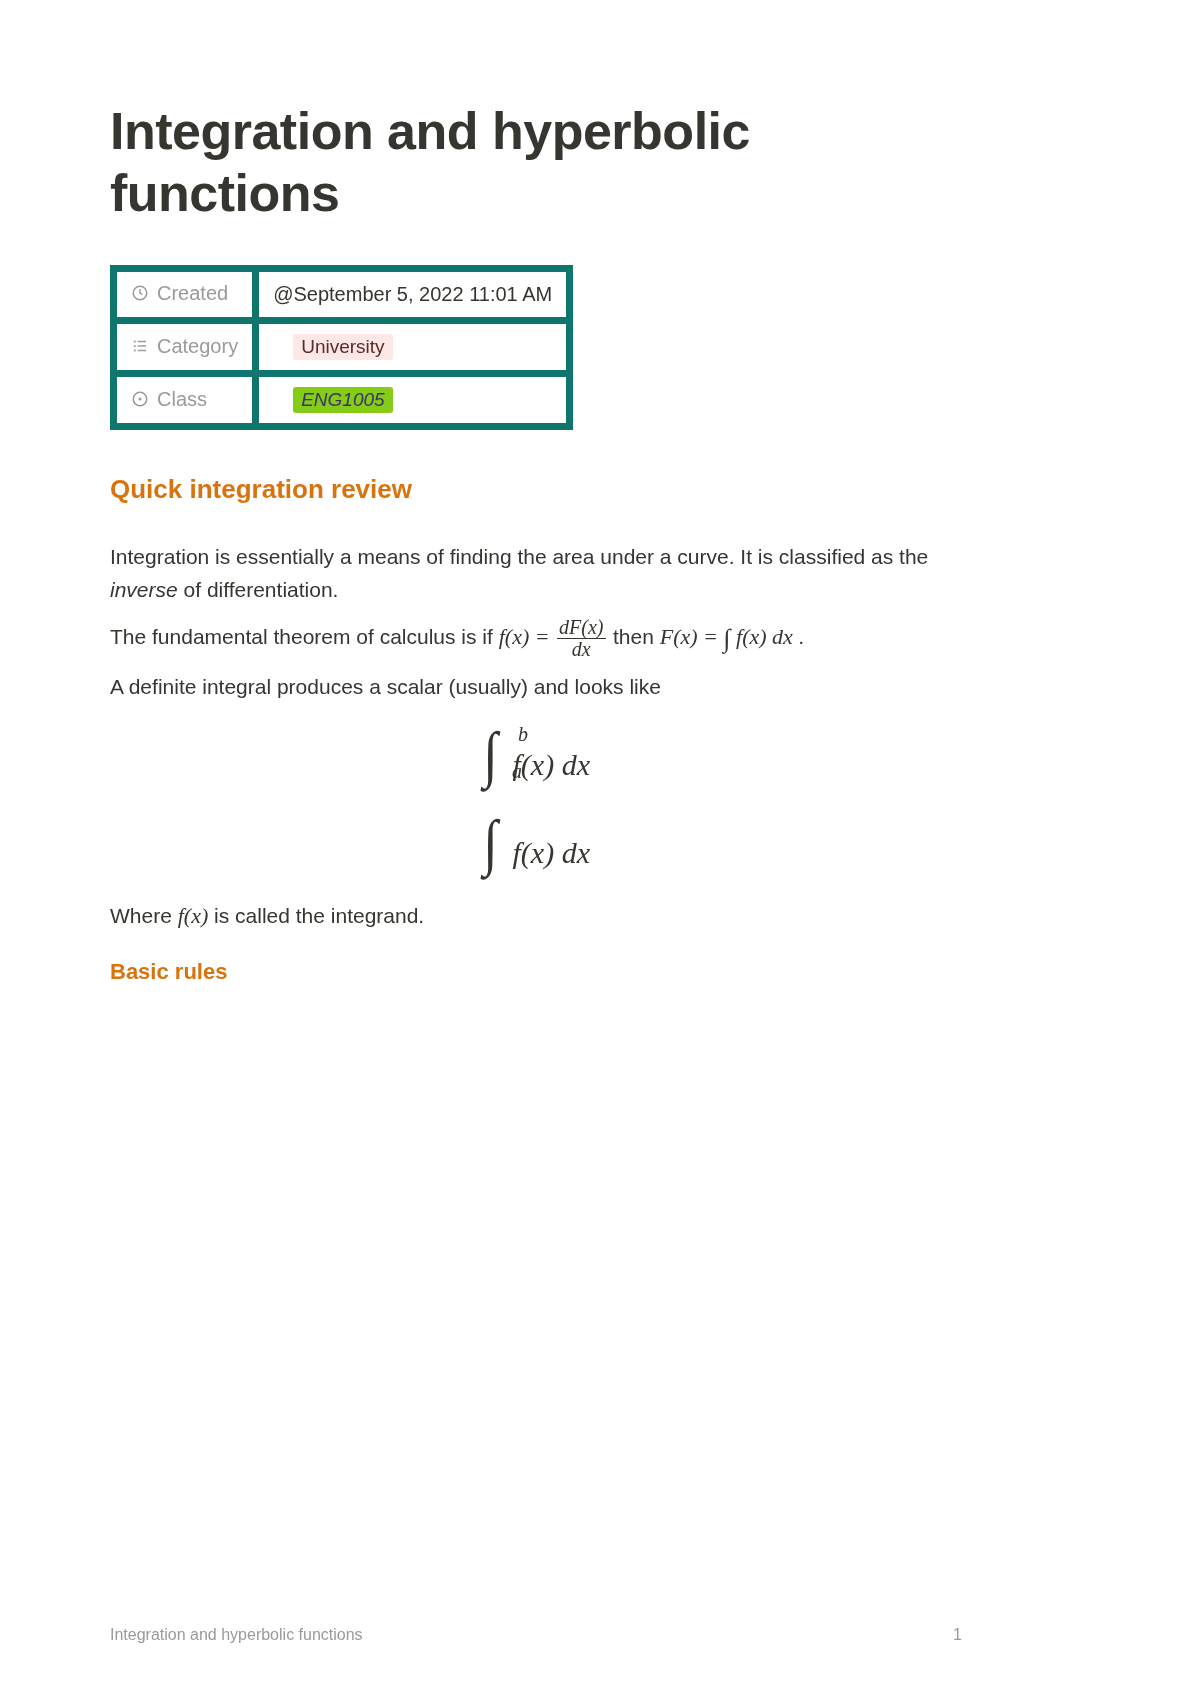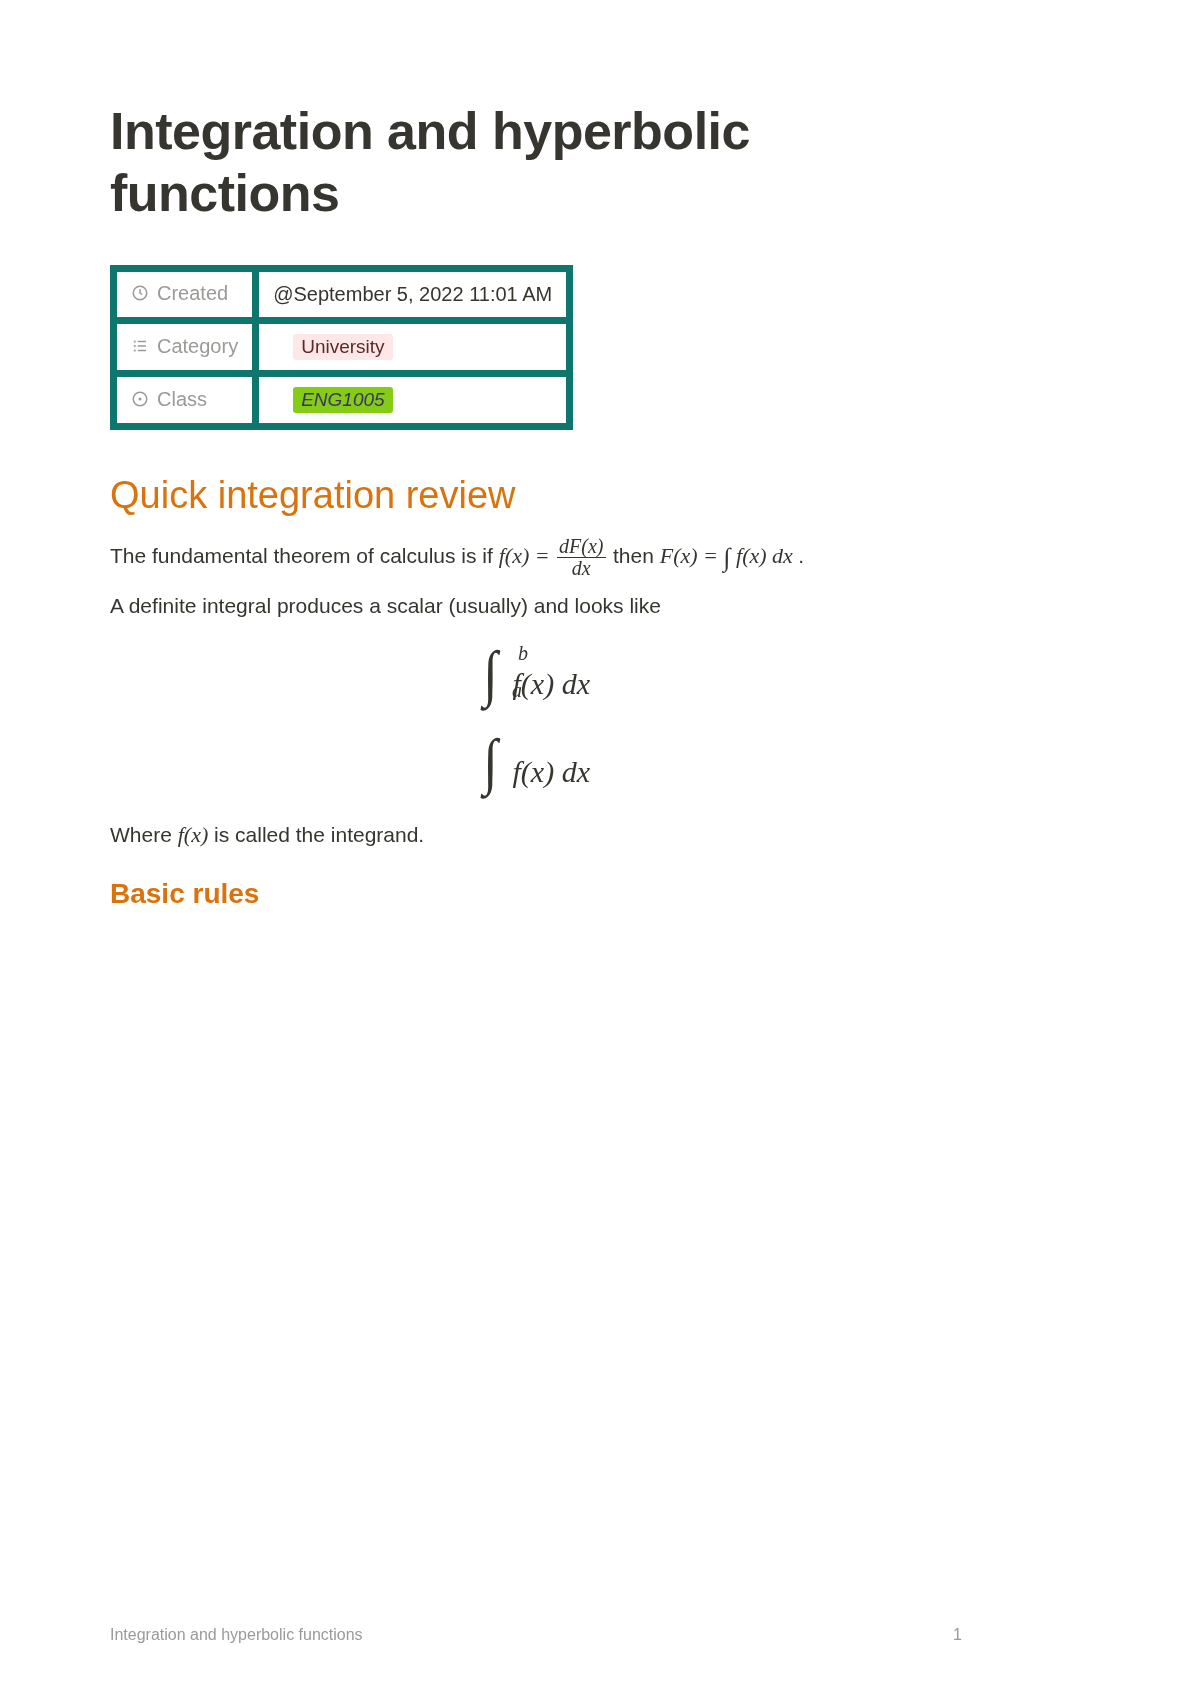--- a/index.html
+++ b/index.html
@@ -6,22 +6,22 @@
   html, body { width: 1200px; height: 1698px; background: #fff; font-family: -apple-system, BlinkMacSystemFont, "Segoe UI", Helvetica, Arial, sans-serif; color: #37352f; }
   .page { position: relative; width: 1072px; height: 1698px; padding: 100px 110px 0 110px; }
   h1.title { font-size: 52px; font-weight: 700; line-height: 1.2; margin-bottom: 40px; letter-spacing: -0.5px; }
   table.props { border-collapse: collapse; margin-bottom: 44px; }
   table.props td { border: 7px solid #0f766e; padding: 10px 14px; font-size: 20px; vertical-align: middle; }
   table.props td.key { color: #9b9a97; min-width: 130px; }
   table.props td.val { color: #37352f; min-width: 260px; }
   .icon-wrap { display: inline-flex; align-items: center; gap: 8px; }
   .prop-icon { width: 18px; height: 18px; flex: 0 0 18px; color: #9b9a97; }
   .tag { display: inline-block; padding: 2px 8px; border-radius: 3px; font-size: 19px; margin-left: 20px; }
-  h2.sec { font-size: 38px; font-weight: 400; margin: 10px 0 18px 0; }
-  h3.sub { font-size: 28px; font-weight: 700; margin: 26px 0 10px 0; }
+  h2.sec { font-size: 26px; font-weight: 700; margin: 10px 0 36px 0; }
+  h3.sub { font-size: 22px; font-weight: 700; margin: 26px 0 10px 0; }
   .orange { color: #d9730d; }
   p.body { font-size: 21px; line-height: 1.55; margin: 10px 0; color: #37352f; }
   em { font-style: italic; }
   .math-inline { font-family: "Times New Roman", Times, serif; font-style: italic; font-size: 22px; white-space: nowrap; }
   .math-inline .up { font-style: normal; }
   .frac { display: inline-block; vertical-align: middle; text-align: center; font-size: 20px; line-height: 1.05; position: relative; top: -1px; margin: 0 2px; }
   .frac .num { display: block; border-bottom: 1px solid #37352f; padding: 0 2px; }
   .frac .den { display: block; padding: 0 2px; }
   .intsym { font-style: normal; font-size: 26px; position: relative; top: 3px; }
   .math-block { text-align: center; margin: 20px 0 26px 0; font-family: "Times New Roman", Times, serif; font-style: italic; font-size: 30px; }
@@ -82,20 +82,23 @@
       </td>
       <td class="val">
         <span class="tag" style="background:#84cc16;color:#3b3366;font-style:italic;">ENG1005</span>
       </td>
     </tr>
   </tbody>
     </table>
 
   <h2 class="sec orange">Quick integration review</h2>
 
+  <p class="body">
+    <span>Integration is essentially a means of finding the area under a curve. It is classified as the </span><em>inverse</em><span> of differentiation.</span>
+  </p>
 
   <p class="body">
     <span>The fundamental theorem of calculus is if </span>
     <span class="math-inline">
       <span>f(x) = </span><span class="frac"><span class="num">dF(x)</span><span class="den">dx</span></span>
     </span>
     <span> then </span>
     <span class="math-inline">
       <span>F(x) = </span><span class="intsym up">∫</span><span> f(x) dx</span>
     </span><span>.</span>

